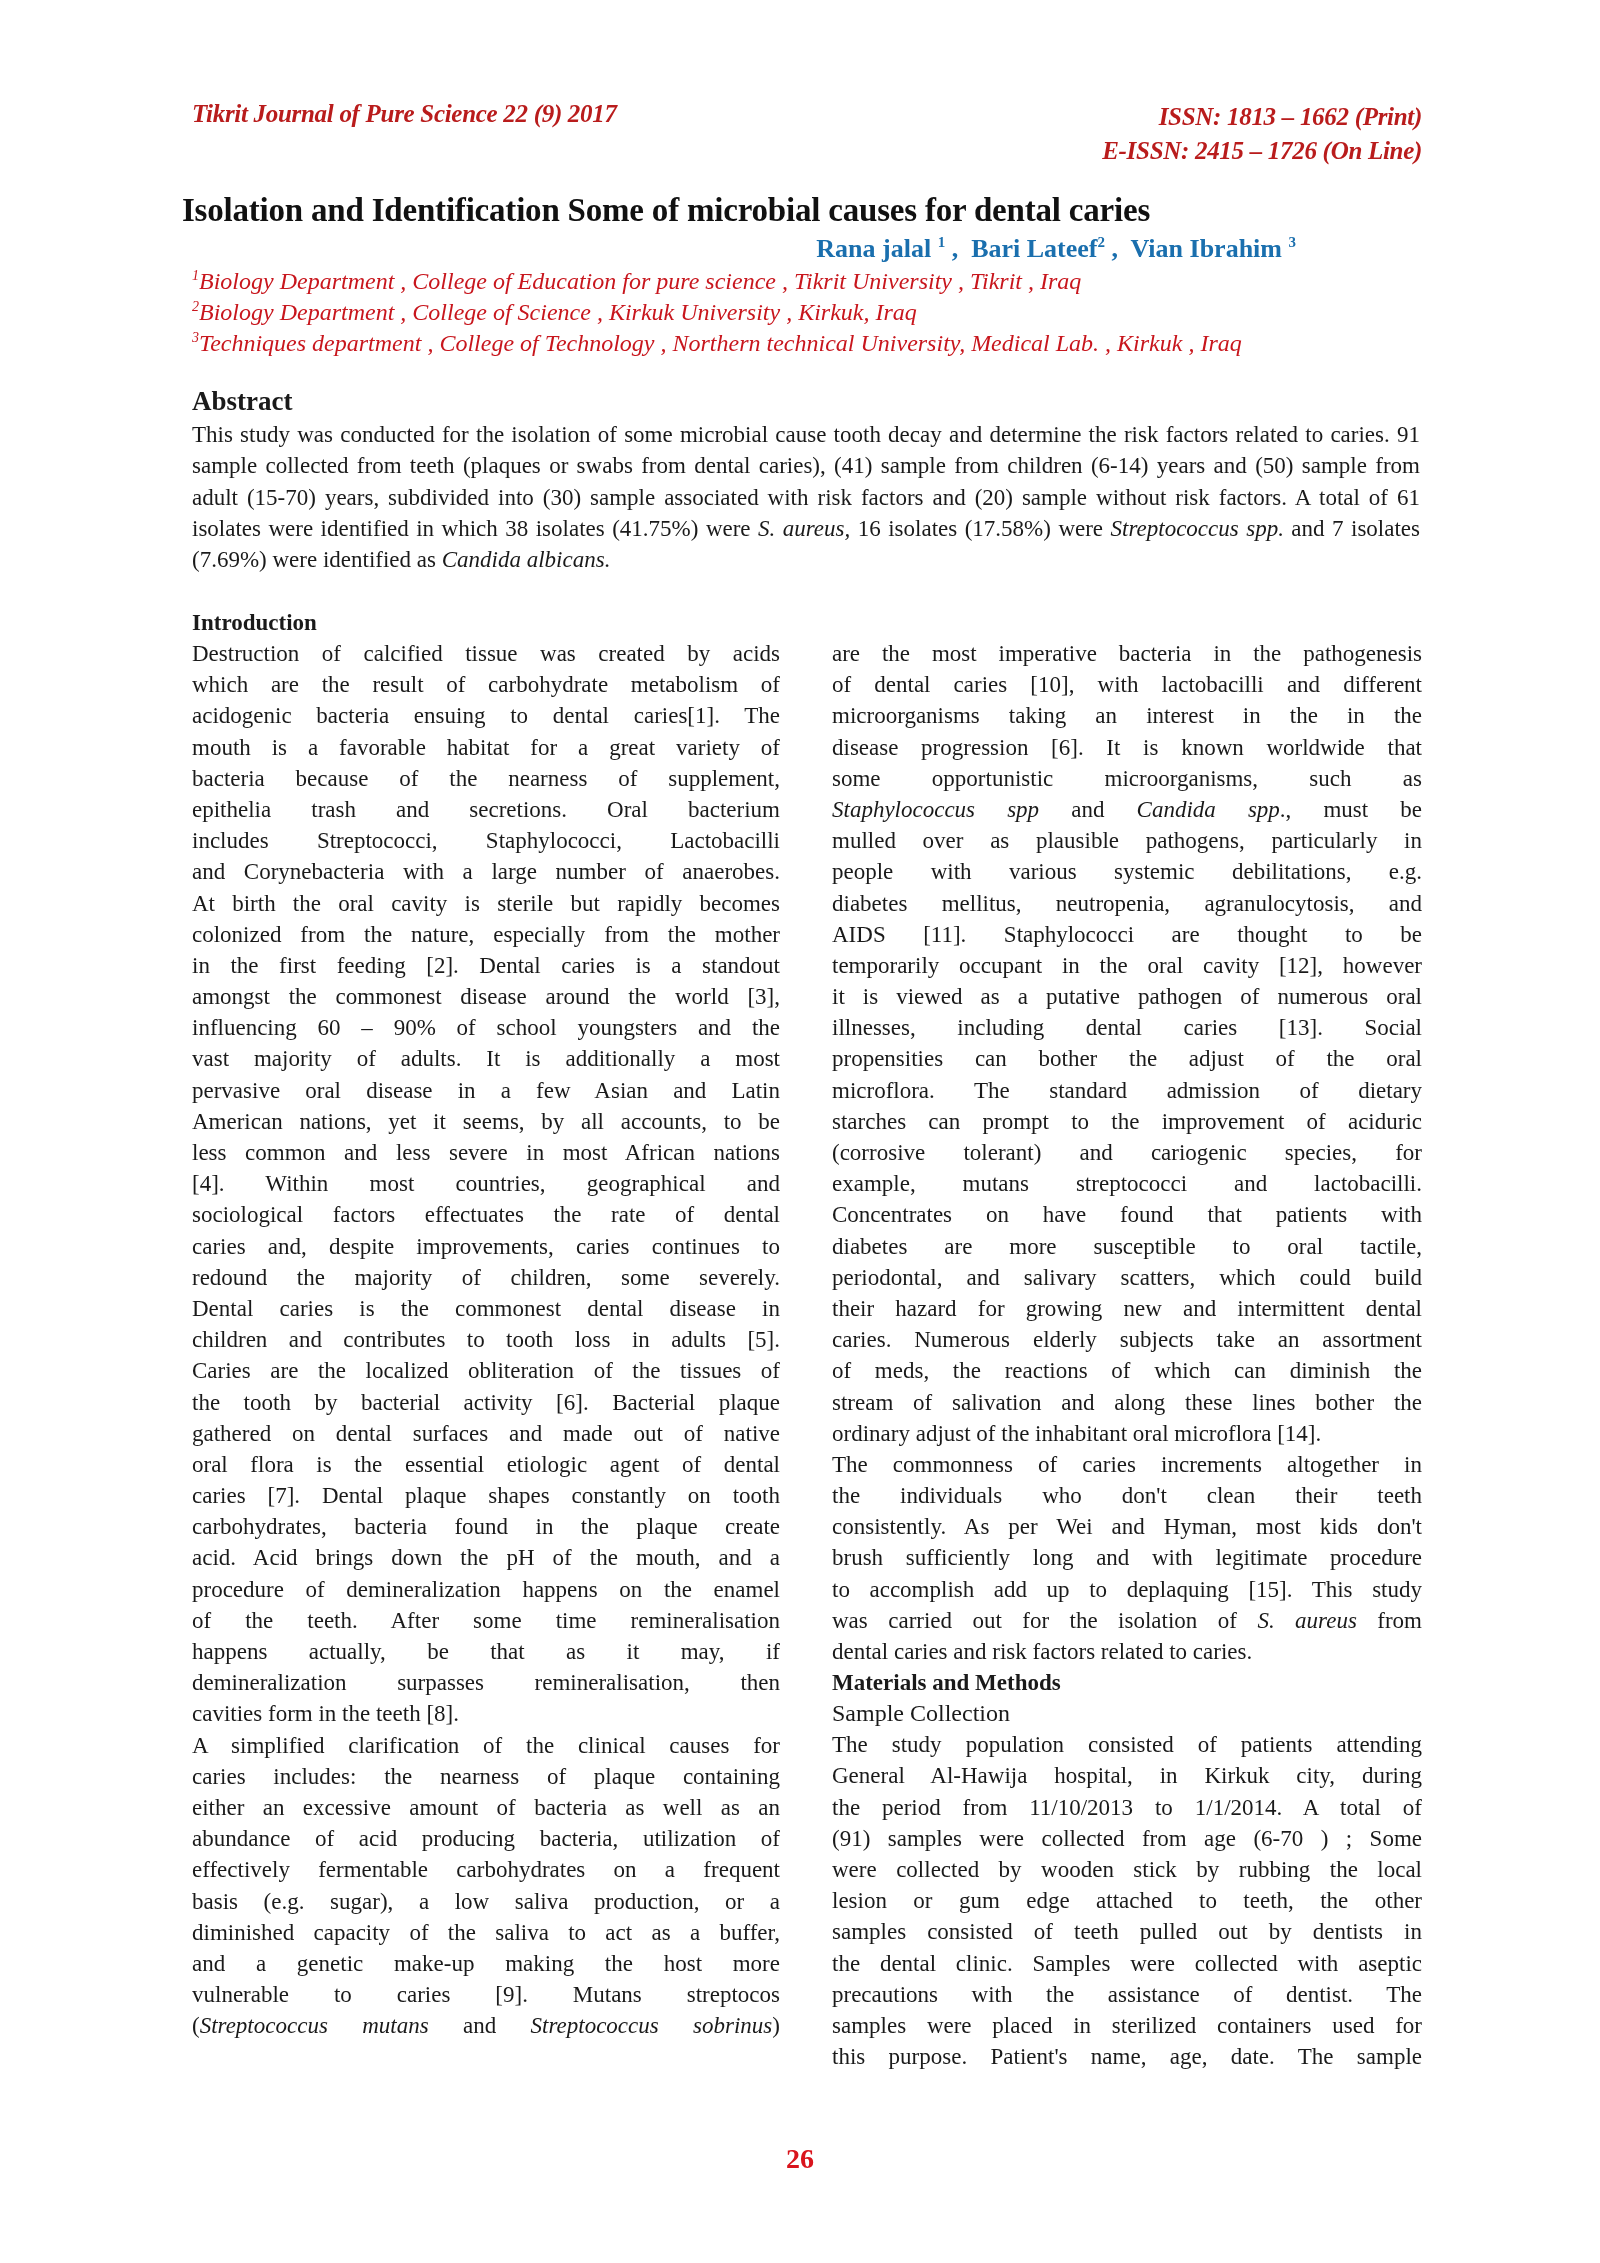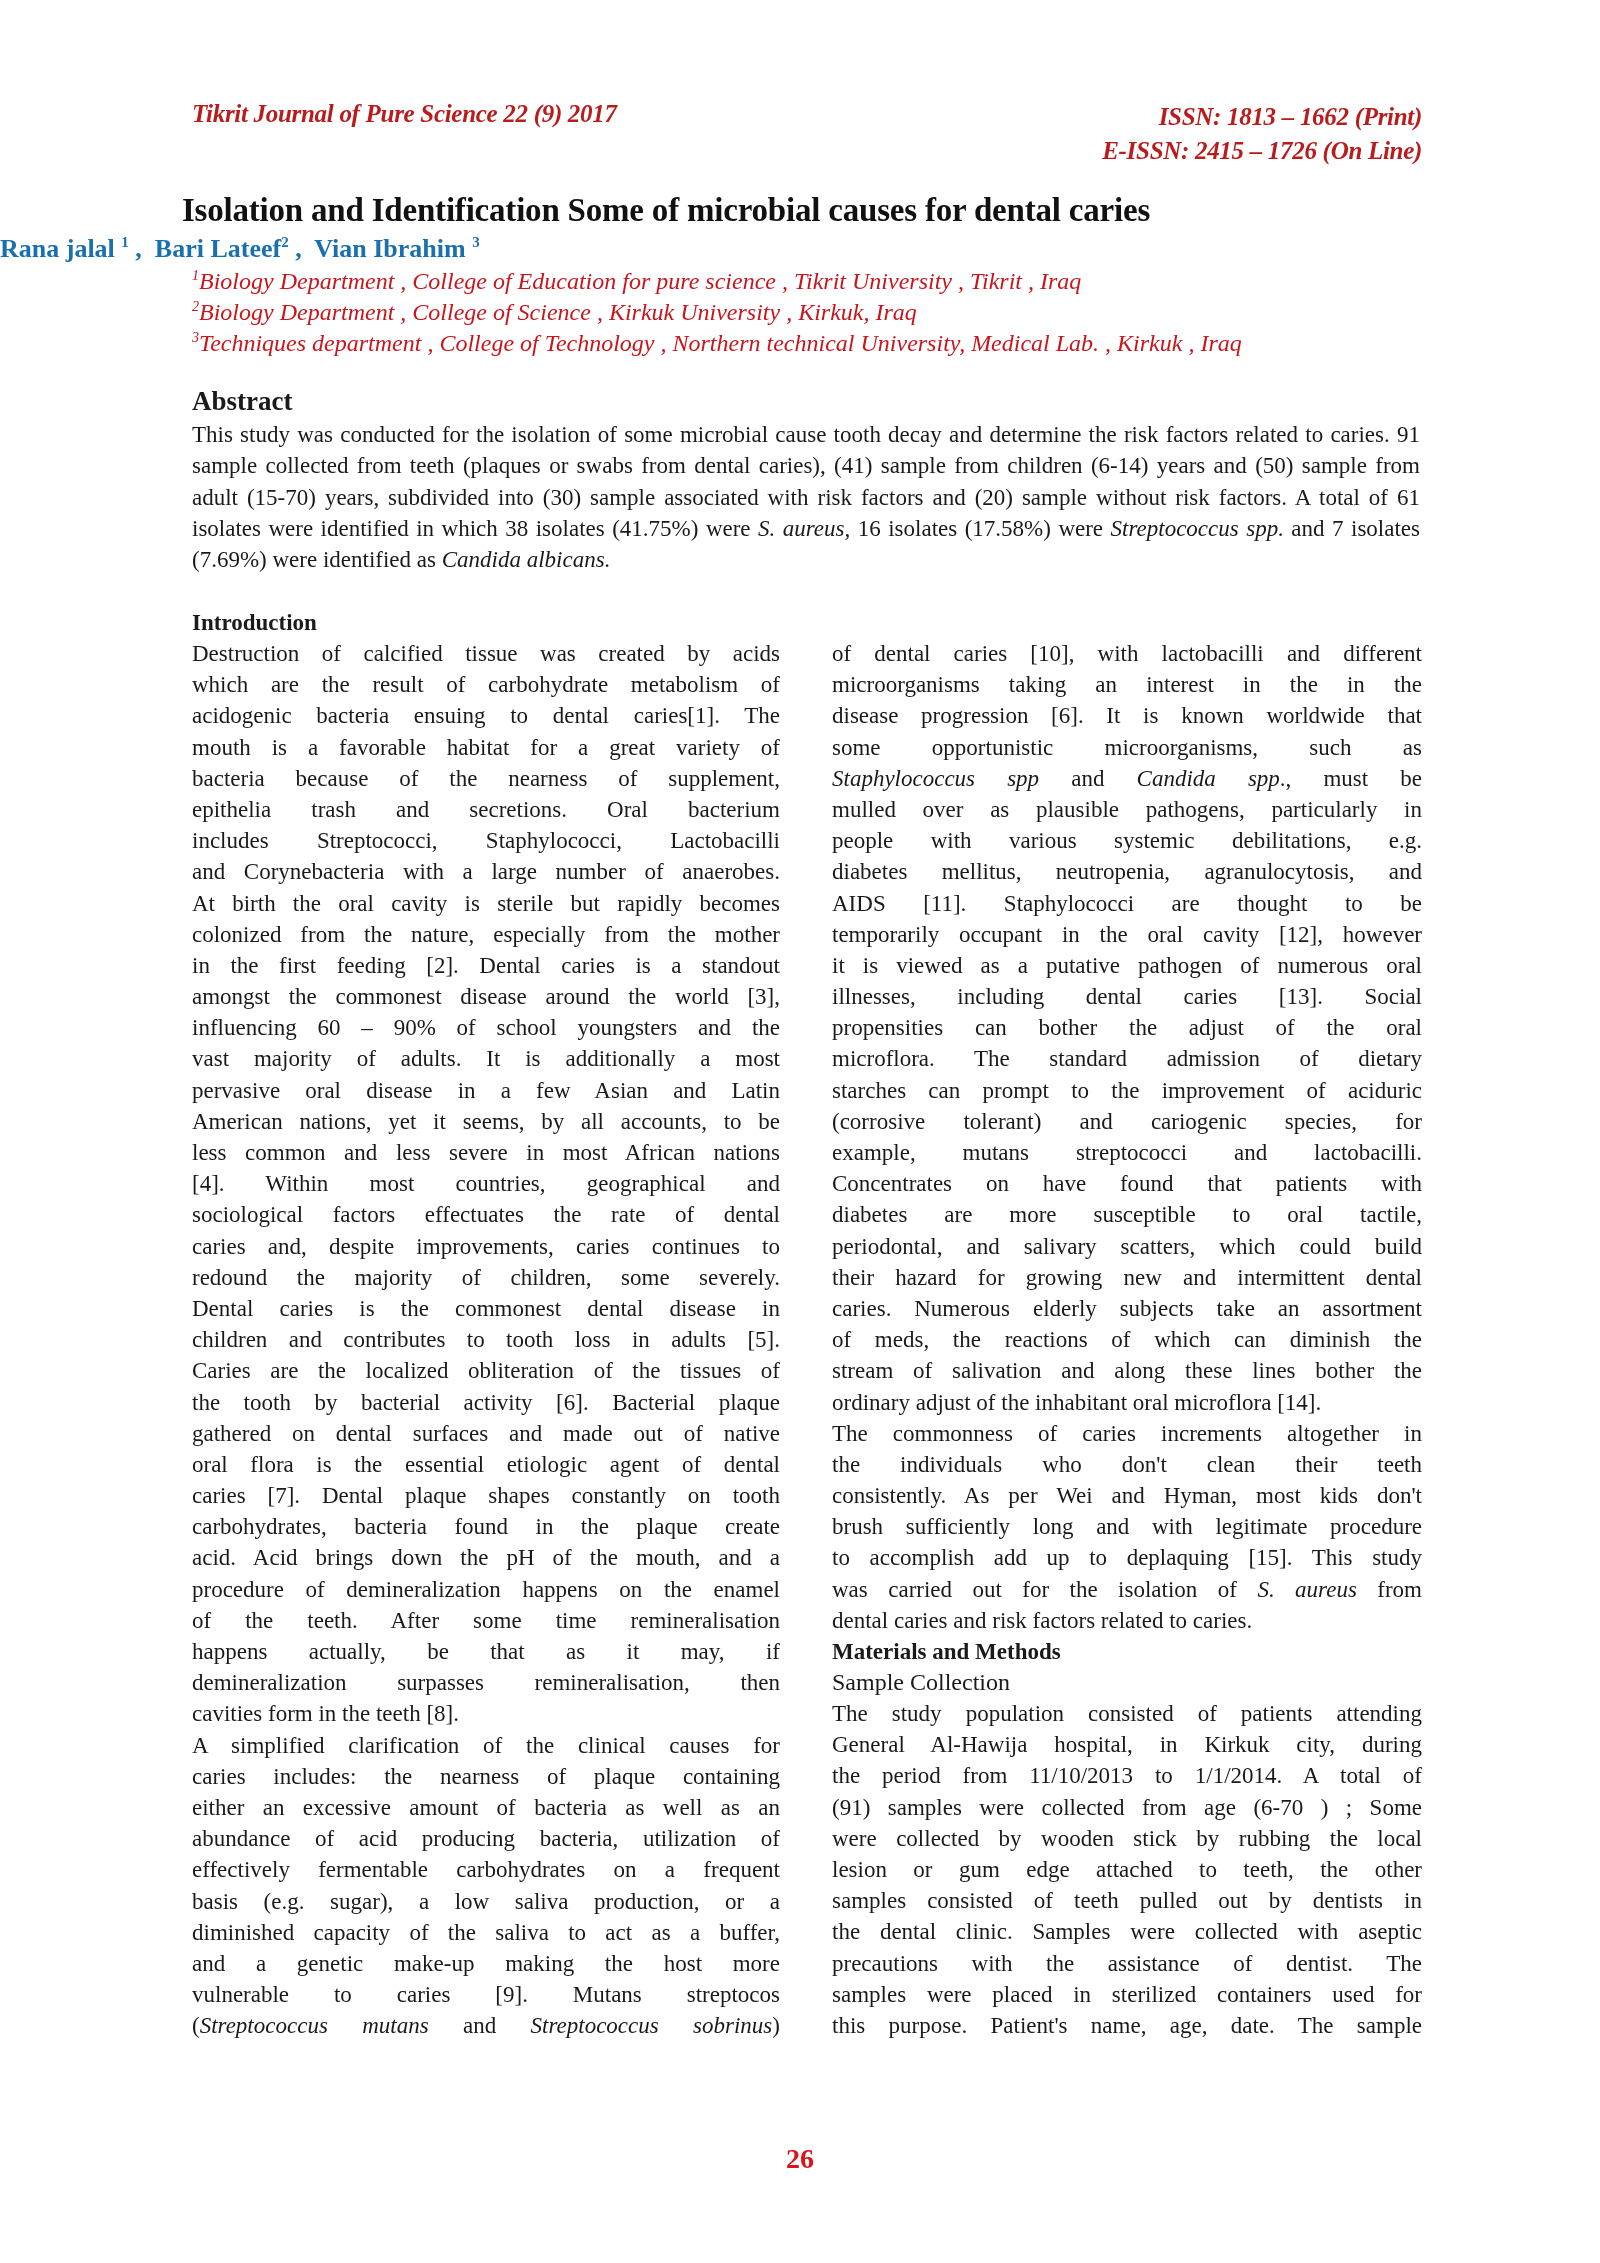--- a/index.html
+++ b/index.html
@@ -4,21 +4,21 @@
 <style>
   html, body { margin: 0; padding: 0; background: #ffffff; }
   body { width: 1600px; height: 2263px; position: relative; overflow: hidden;
          font-family: "Liberation Serif", "DejaVu Serif", serif; color: #1a1a1a; }
   .hdr { position: absolute; color: #b91c1c; font-style: italic; font-weight: bold;
          font-size: 25px; font-family: "Liberation Serif", serif; letter-spacing: -0.3px; }
   .hdr-left { left: 192px; top: 100px; }
   .hdr-right { right: 178px; top: 100px; text-align: right; line-height: 34px; }
   .title { position: absolute; left: 0; width: 1332px; top: 192px; text-align: center;
            font-size: 33px; font-weight: bold; color: #111; letter-spacing: -0.2px; }
-  .authors { position: absolute; left: 0; width: 1296px; top: 234px; text-align: left;
+  .authors { position: absolute; left: 0; width: 1296px; top: 234px; text-align: right;
              font-size: 26px; font-weight: bold; color: #1a6fae; }
   .authors sup { font-size: 15px; }
   .affil { position: absolute; left: 192px; font-style: italic; color: #c8161d; font-size: 24px;
            white-space: nowrap; }
   .affil sup { font-size: 14px; }
   .h-abs { position: absolute; left: 192px; top: 386px; font-size: 27px; font-weight: bold; }
   .abs { position: absolute; left: 192px; width: 1228px; top: 419px; font-size: 23px;
          line-height: 31.3px; text-align: justify; }
   .col { position: absolute; font-size: 23px; line-height: 31.2px; }
   .col-left { left: 192px; width: 588px; top: 607px; }
@@ -104,20 +104,21 @@
       <span class="line">basis (e.g. sugar), a low saliva production, or a</span>
       <span class="line">diminished capacity of the saliva to act as a buffer,</span>
       <span class="line">and a genetic make-up making the host more</span>
       <span class="line">vulnerable to caries [9]. Mutans streptocos</span>
     </div>
   <span class="line"><span>(</span><i>Streptococcus mutans</i><span> and </span><i>Streptococcus sobrinus</i><span>)</span></span>
 </div>
 
 <div class="col col-right">
   <div id="right-lines-a">
+      <span class="line">are the most imperative bacteria in the pathogenesis</span>
       <span class="line">of dental caries [10], with lactobacilli and different</span>
       <span class="line">microorganisms taking an interest in the in the</span>
       <span class="line">disease progression [6]. It is known worldwide that</span>
       <span class="line">some opportunistic microorganisms, such as</span>
     </div>
   <span class="line"><i>Staphylococcus spp</i><span> and </span><i>Candida spp</i><span>., must be</span></span>
   <div id="right-lines-b">
       <span class="line">mulled over as plausible pathogens, particularly in</span>
       <span class="line">people with various systemic debilitations, e.g.</span>
       <span class="line">diabetes mellitus, neutropenia, agranulocytosis, and</span>

